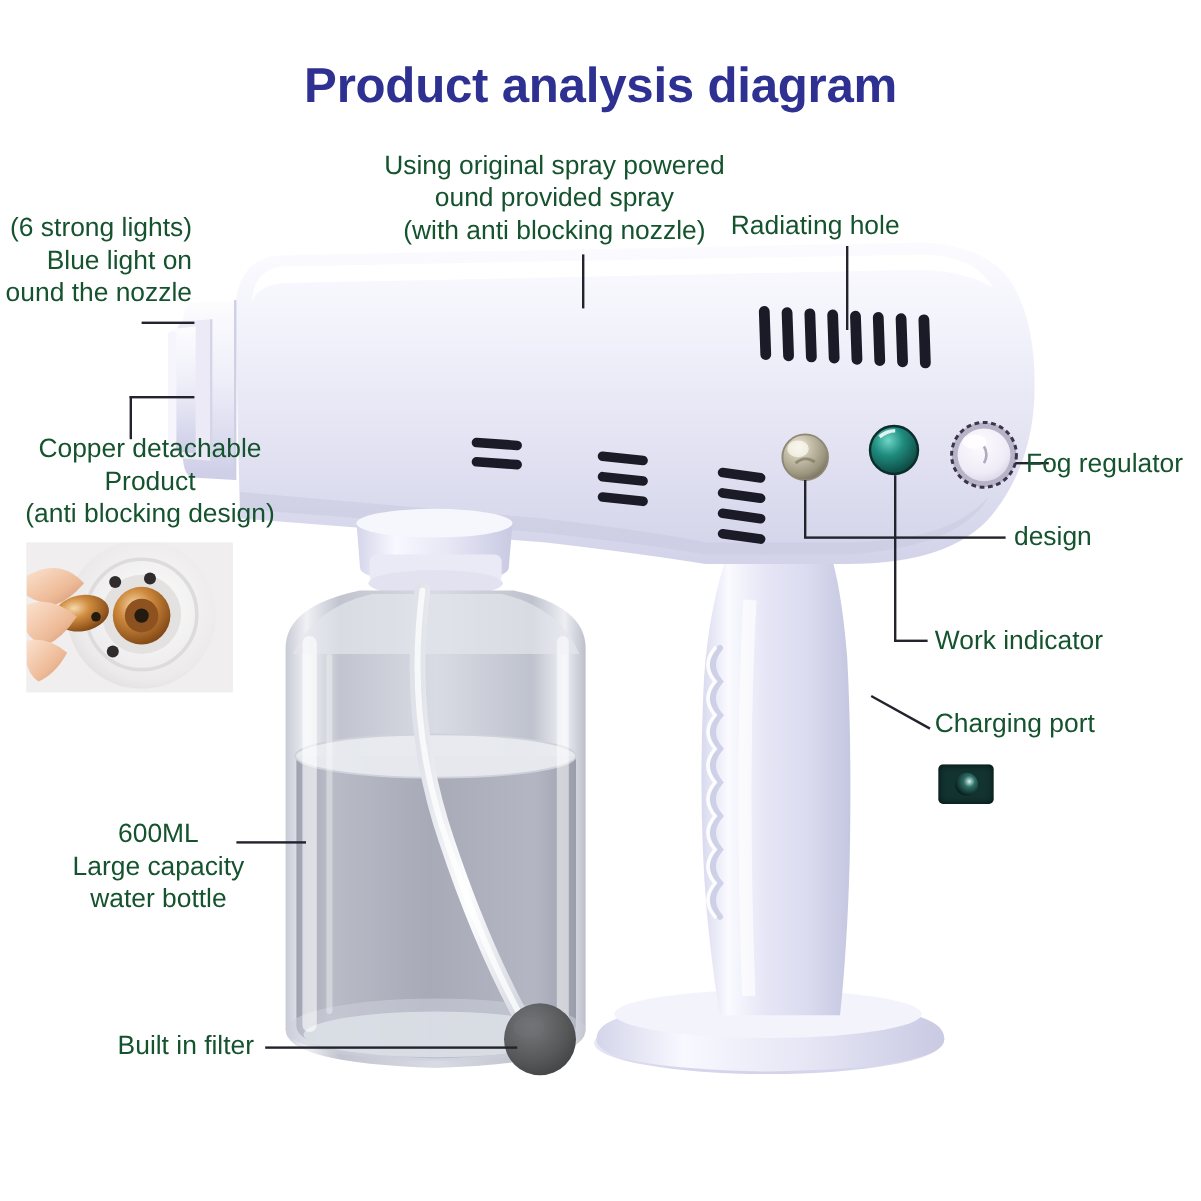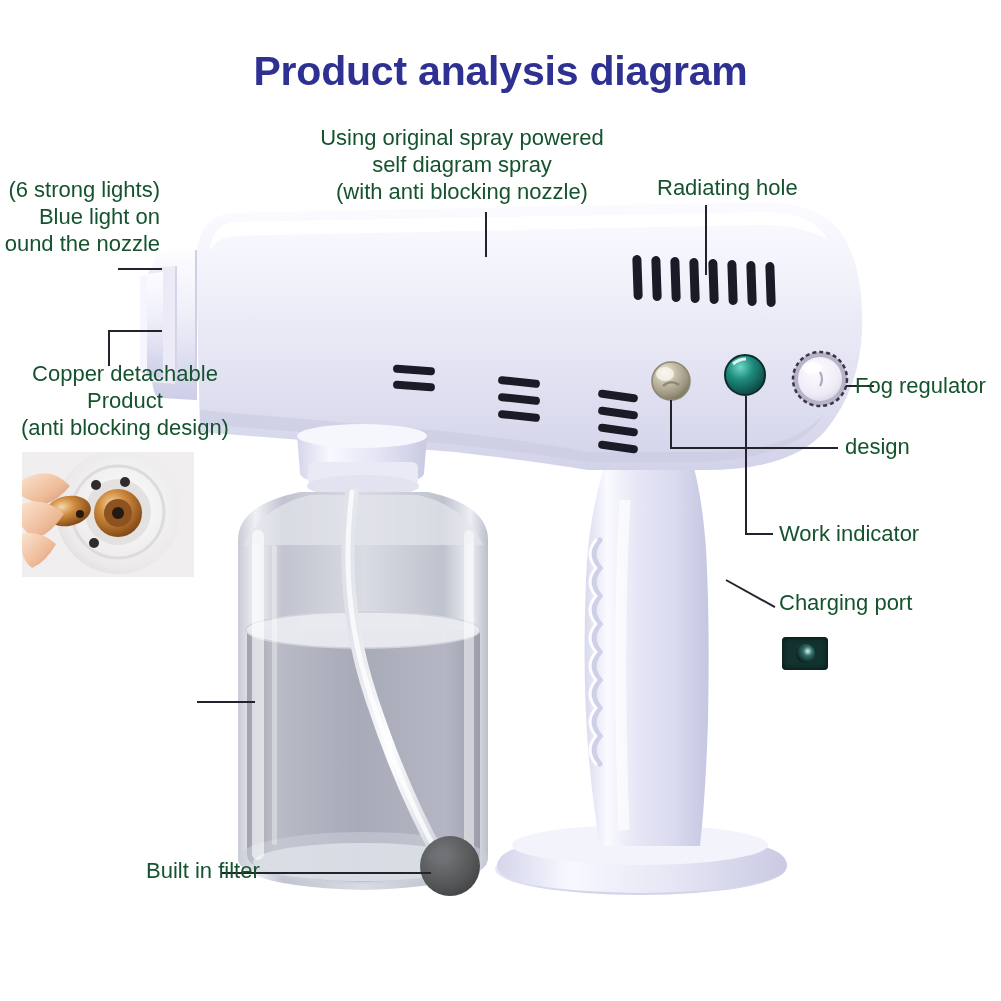--- a/index.html
+++ b/index.html
@@ -344,25 +344,25 @@
   <div class="ln h" style="left:846px; top:385px; width:28px;"></div>
 
   <div class="diag" style="left:726px; top:579px; width:56px; transform:rotate(29deg);"></div>
 
   <div class="ln h" style="left:197px; top:701px; width:58px;"></div>
 
   <div class="ln h" style="left:221px; top:872px; width:210px;"></div>
 
   <div class="label center" style="left:302px; top:124px; width:320px;">
     <div>Using original spray powered</div>
-    <div>self diagram spray</div>
+    <div>ound provided spray</div>
     <div>(with anti blocking nozzle)</div>
   </div>
 
-  <div class="label" style="left:657px; top:174px;">
+  <div class="label" style="left:609px; top:174px;">
     <div>Radiating hole</div>
   </div>
 
   <div class="label right" style="left:-14px; top:176px; width:174px;">
     <div>(6 strong lights)</div>
     <div>Blue light on</div>
     <div>ound the nozzle</div>
   </div>
 
   <div class="label center" style="left:6px; top:360px; width:238px;">
@@ -380,18 +380,23 @@
   </div>
 
   <div class="label" style="left:779px; top:520px;">
     <div>Work indicator</div>
   </div>
 
   <div class="label" style="left:779px; top:589px;">
     <div>Charging port</div>
   </div>
 
-
-  <div class="label" style="left:98px; top:857px;margin-left:48px;">
+  <div class="label center" style="left:52px; top:681px; width:160px;">
+    <div>600ML</div>
+    <div>Large capacity</div>
+    <div>water bottle</div>
+  </div>
+
+  <div class="label" style="left:98px; top:857px;">
     <div>Built in filter</div>
   </div>
 
 </div>
 
 </body></html>

